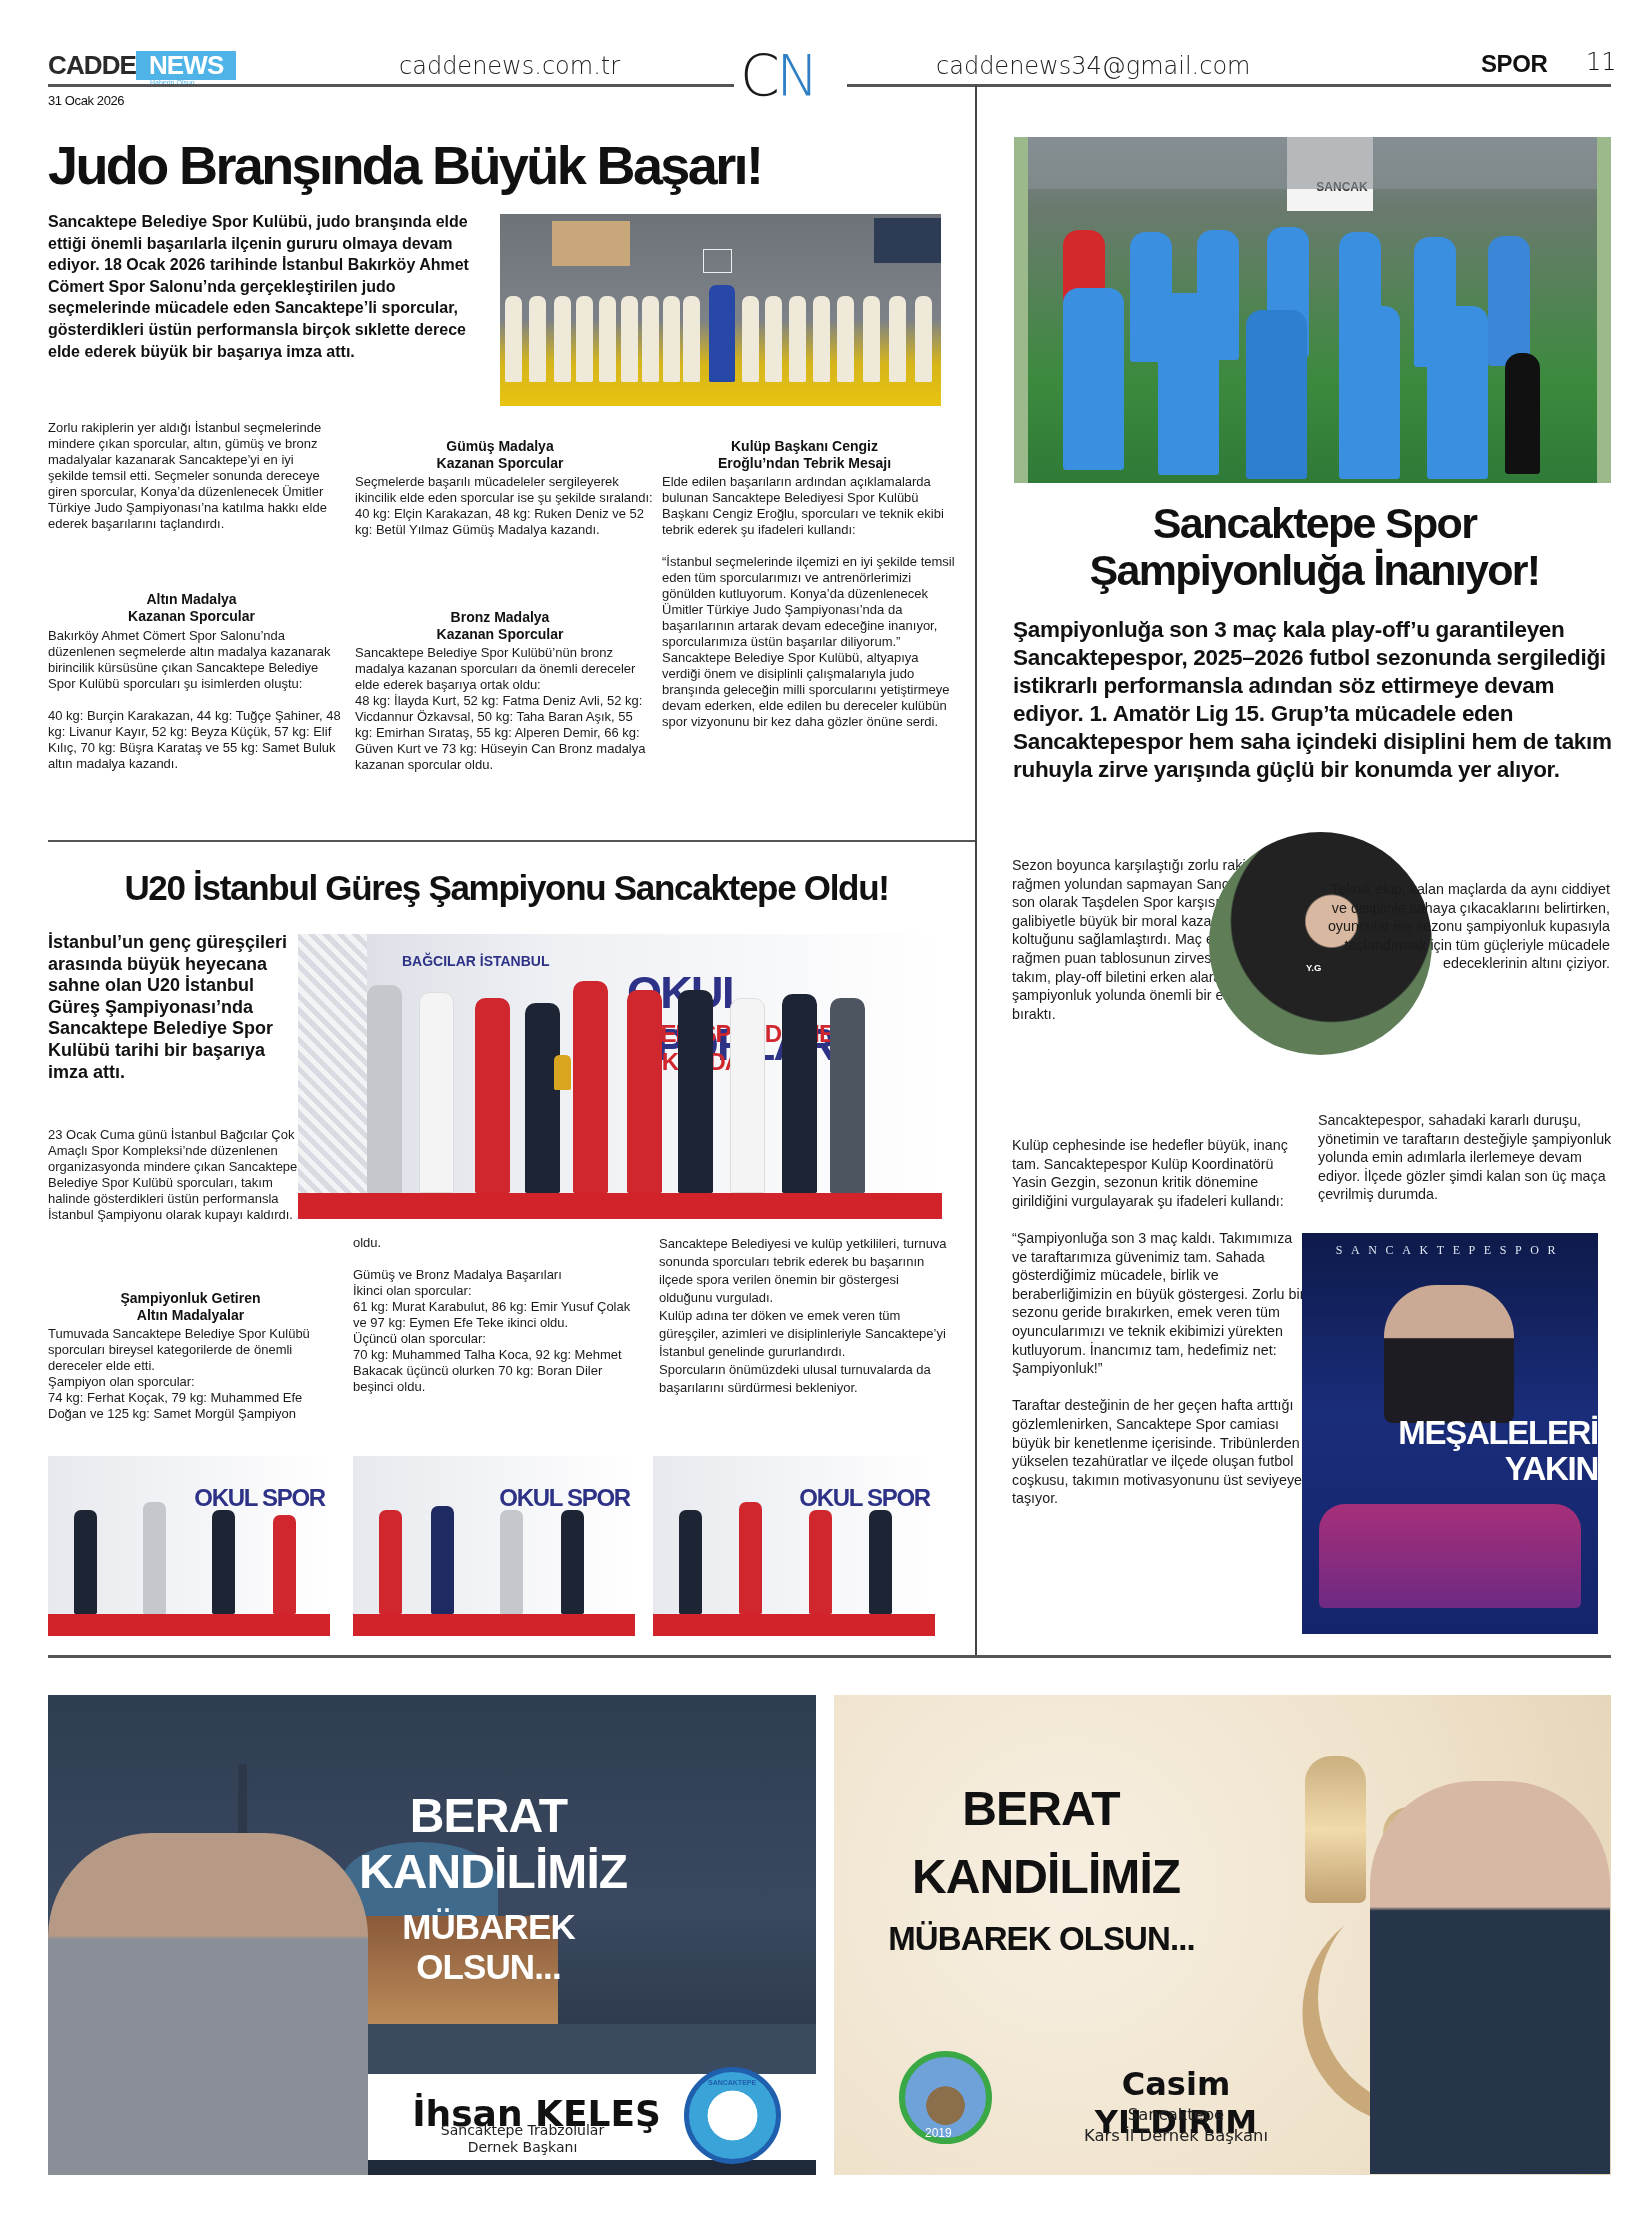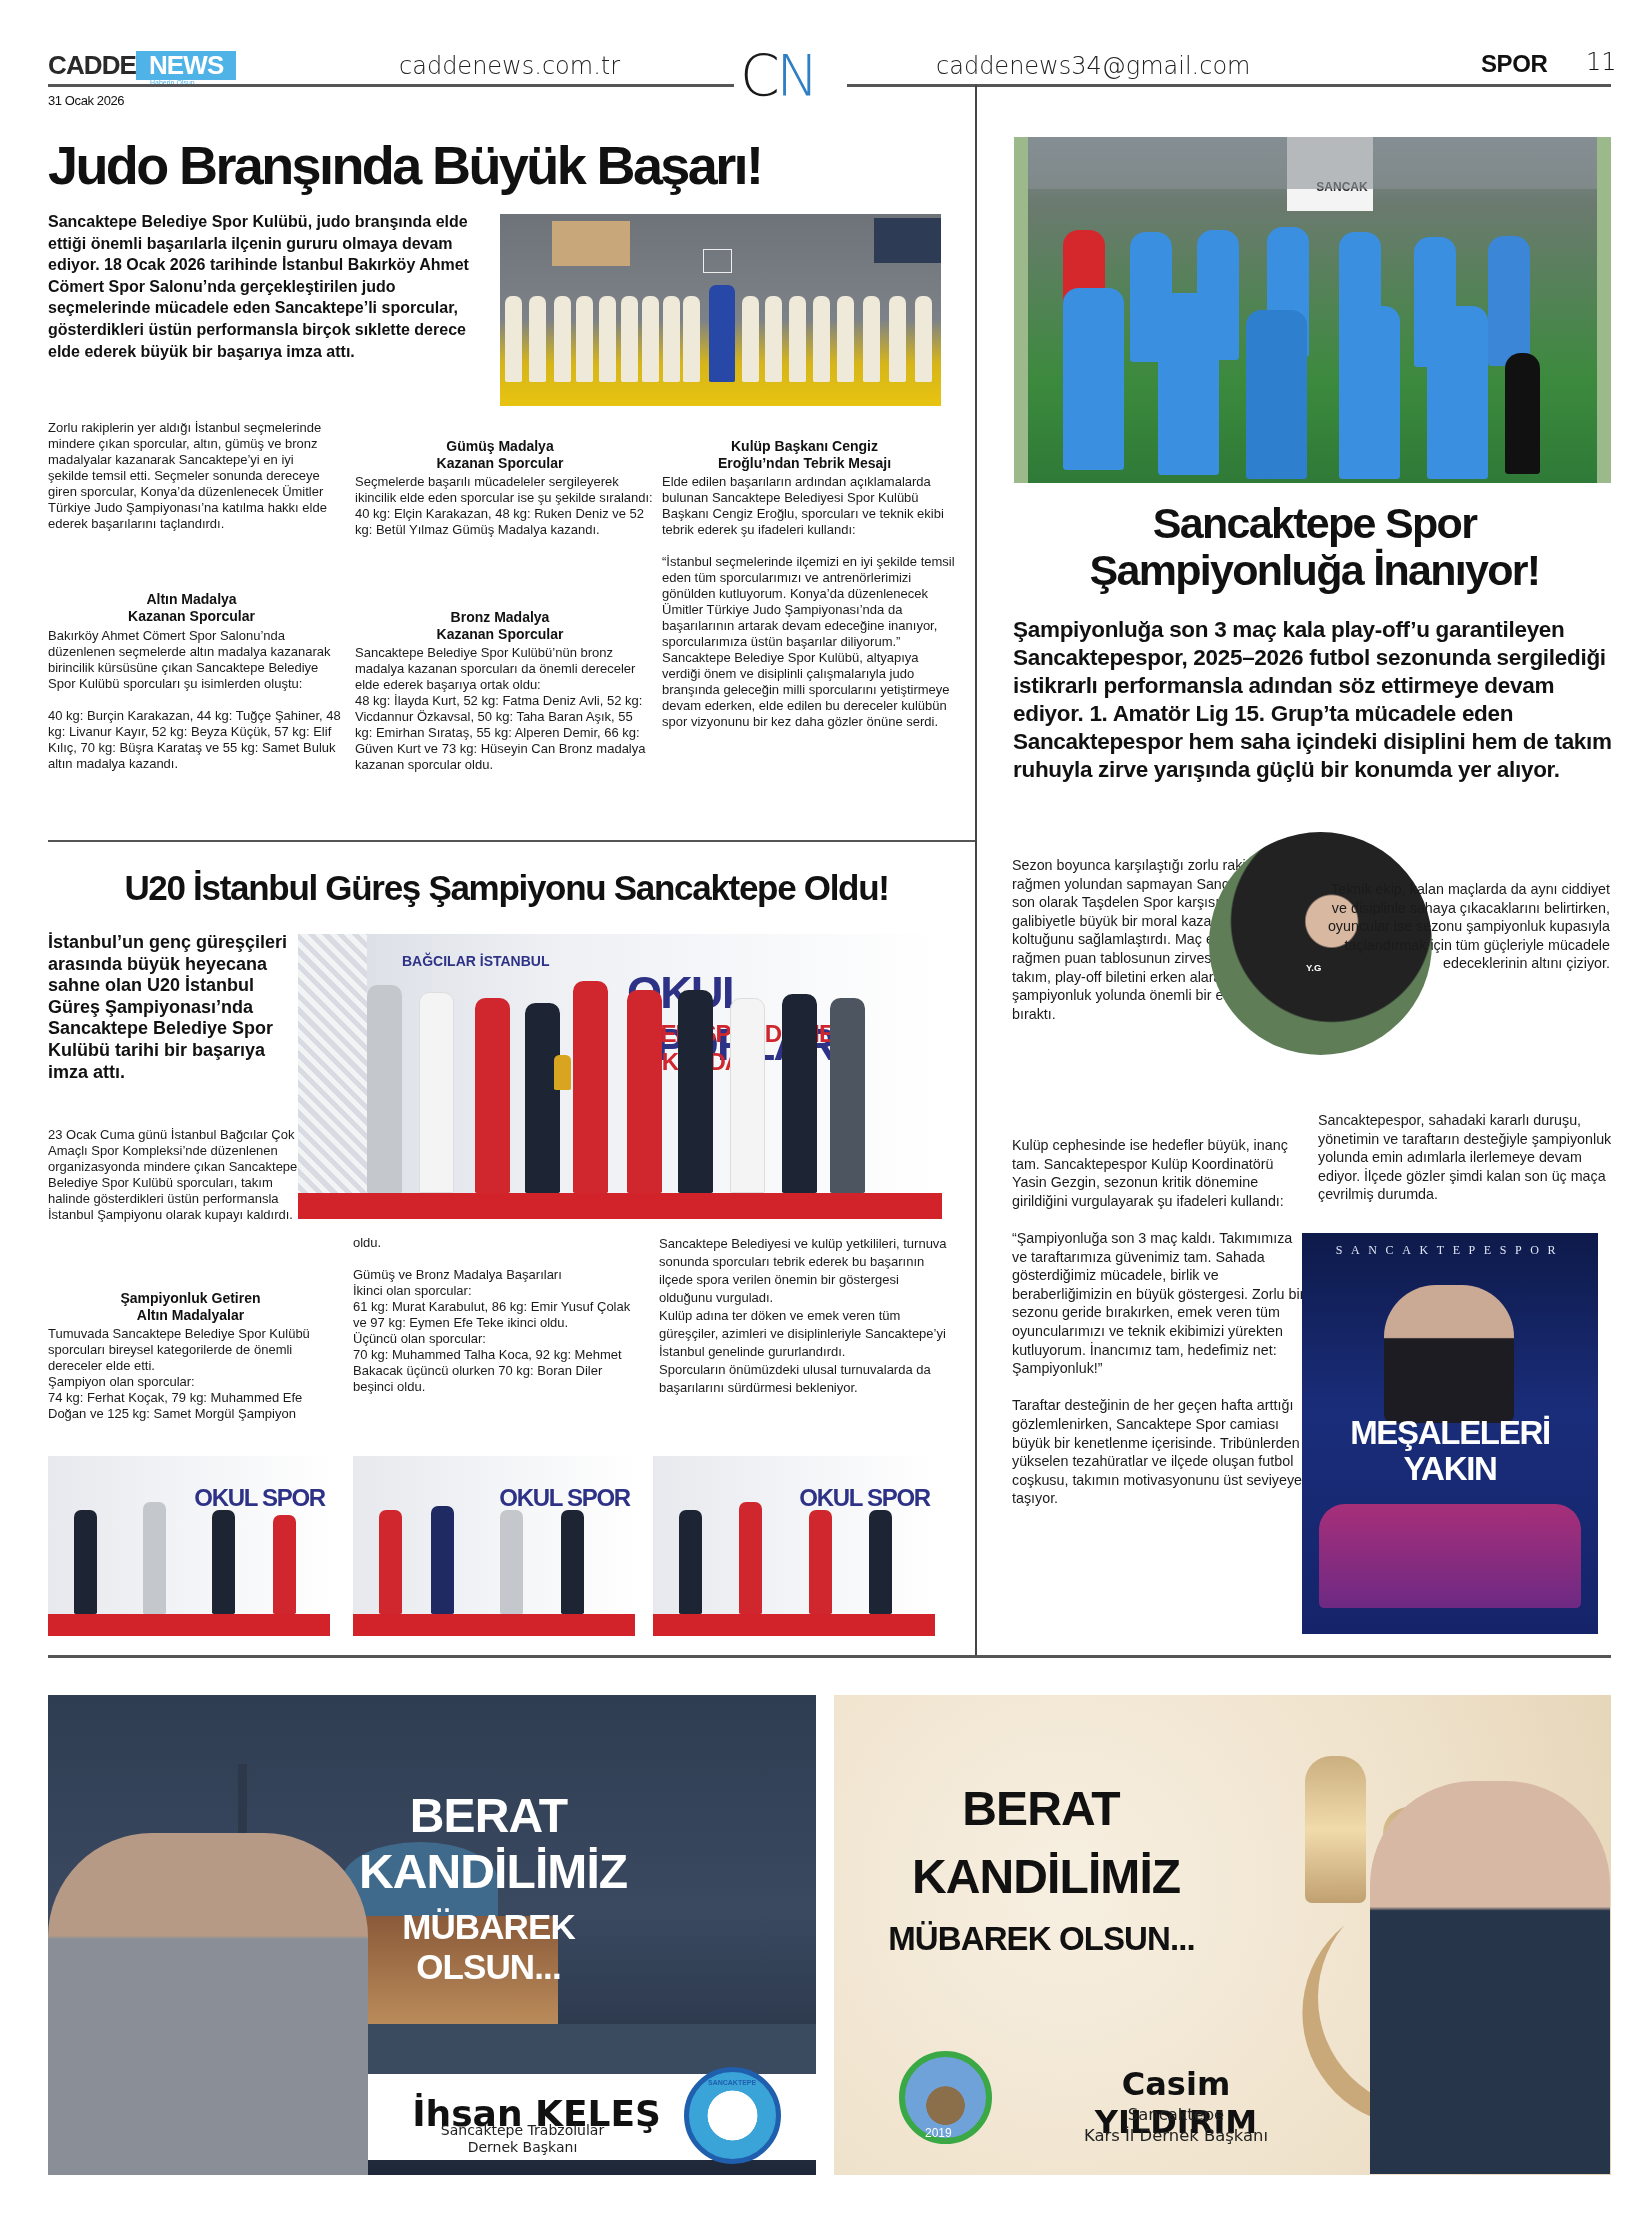--- a/index.html
+++ b/index.html
@@ -36,21 +36,21 @@
   .photo { position: absolute; overflow: hidden; }
   .judo-photo { background: linear-gradient(to bottom, #6e737a 0%, #7d8289 55%, #d6b51a 78%, #e8c410 100%); }
   .judo-photo .person { position: absolute; bottom: 24px; width: 17.3px; height: 86px; background: #efe9da; border-radius: 7px 7px 1.7px 1.7px; }
   .judo-photo .person.blue { background: #2848a8; }
   .team-photo { background: linear-gradient(to bottom, #7d8a8f 0%, #6b7a6f 20%, #3c8a3e 70%, #2f7a37 100%); border-left: 14px solid #9bb98a; border-right: 14px solid #9bb98a; }
   .team-photo .player { position: absolute; width: 42px; height: 130px; background: #3a8fe0; border-radius: 15.6px 15.6px 3.5px 3.5px; }
   .team-photo .flag { position: absolute; left: 259px; top: 0; width: 86px; height: 74px; background: #f4f4f4; padding-left: 24px; }
   .coach-circle { border-radius: 50%; background: radial-gradient(circle at 55% 40%, #d9b8a1 0 14%, #222 15% 55%, #5f7e58 56% 100%); }
   .poster { background: linear-gradient(to bottom, #0e1a4a 0%, #1a2d7a 45%, #15246a 100%); }
   .poster-title { color: #dfe6f5; font-family: "Liberation Serif", serif; letter-spacing: 8.6px; font-size: 12px; text-align: center; }
-  .poster-slogan { color: #fff; font-weight: 900; font-size: 33px; letter-spacing: -1.3px; text-align: center; line-height: 36px; }
+  .poster-slogan { color: #fff; font-weight: 900; font-size: 33px; letter-spacing: -1.3px; text-align: right; line-height: 36px; }
   .poster-team { position: absolute; bottom: 26px; left: 17.3px; right: 17.3px; height: 104px; background: linear-gradient(to bottom, #c0307a, #7d2a88); border-radius: 26px 26px 5.2px 5.2px; opacity: 0.85; }
   .wrestle-photo { background: linear-gradient(to right, #d7dbe2 0%, #eef0f4 40%, #ffffff 100%); }
   .wrestle-photo .banner { position: absolute; color: #2d3287; font-weight: 900; font-size: 42px; letter-spacing: -1.7px; top: 17.3px; right: 17.3px; }
   .wrestle-photo .podium { position: absolute; bottom: 0; left: 0; right: 0; height: 26px; background: #d2232a; }
   .wrestle-photo .athlete { position: absolute; bottom: 26px; width: 35px; height: 147px; background: #1d2433; border-radius: 10.4px 10.4px 1.7px 1.7px; }
   .wrestle-photo .athlete.red { background: #d0262e; }
   .wrestle-photo .athlete.grey { background: #c4c8cc; }
   .wrestle-photo .athlete.white { background: #f4f4f4; border: 0.9px solid #ddd; }
   .small-photo { background: linear-gradient(to right, #e7e9ee, #ffffff); }
   .small-photo .banner { position: absolute; color: #2d3287; font-weight: 900; font-size: 24px; letter-spacing: -1.3px; top: 28px; right: 5.2px; }

